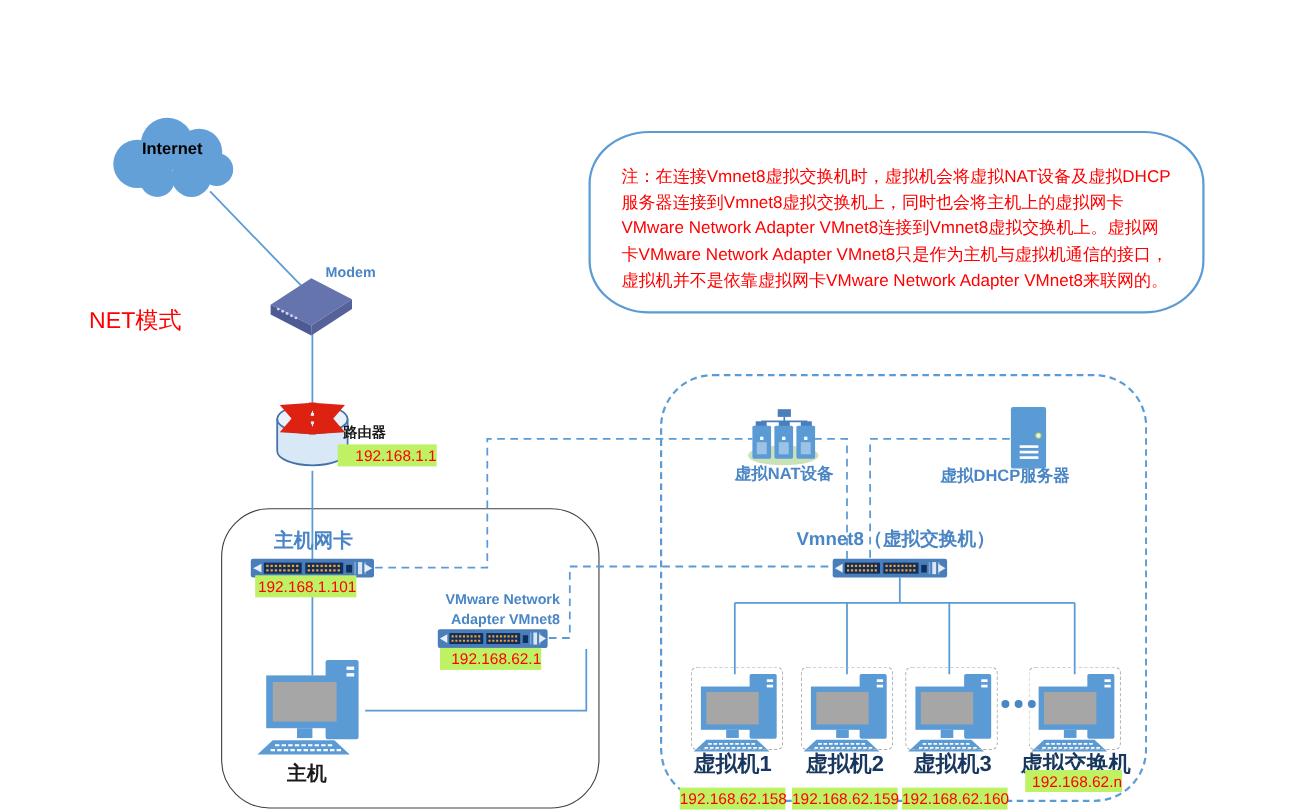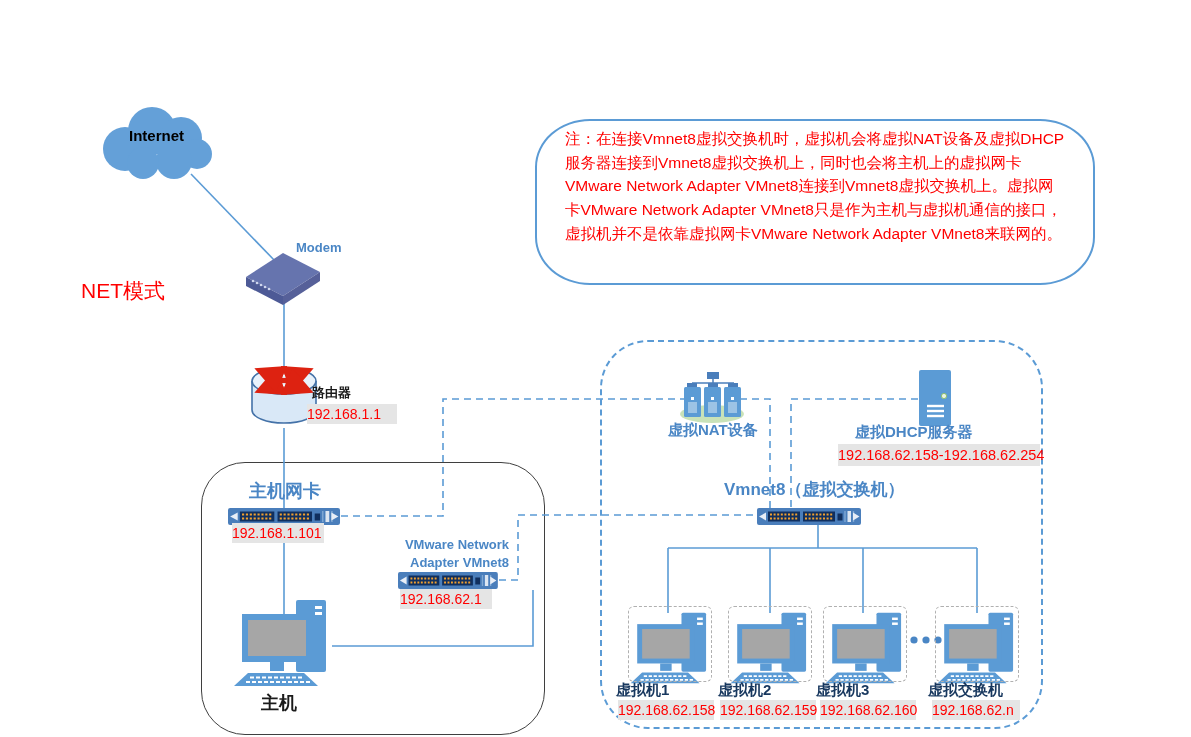--- a/index.html
+++ b/index.html
@@ -1,29 +1,29 @@
 <!DOCTYPE html>
 <html><head>
 <meta charset="utf-8">
 <style>
   html,body{margin:0;padding:0;background:#fff;}
   #canvas{position:relative;width:1191px;height:737px;background:#ffffff;overflow:hidden;
           font-family:"Liberation Sans",sans-serif;}
   .abs{position:absolute;}
   svg{display:block;}
-  .badge{position:absolute;background:#e5e5e5;color:#ff0000;font-size:14px;height:20px;
-         line-height:20px;text-align:left;white-space:nowrap;}
+  .badge{position:absolute;background:#bef264;color:#ff0000;font-size:14px;height:20px;
+         line-height:20px;text-align:right;white-space:nowrap;}
   .bluelabel{position:absolute;color:#4a86c5;font-weight:bold;white-space:nowrap;}
   .darklabel{position:absolute;color:#1a1a1a;font-weight:600;white-space:nowrap;}
-  .vmlabel{position:absolute;color:#17375e;font-weight:bold;font-size:15px;width:100px;
-           white-space:nowrap;}
-  .vmbadge{width:96px;}
+  .vmlabel{position:absolute;color:#17375e;font-weight:bold;font-size:20px;width:100px;
+           text-align:center;white-space:nowrap;}
+  .vmbadge{width:96px;margin-top:16px;}
   #note-box{position:absolute;left:535px;top:119px;width:560px;height:166px;
             border:2px solid #5b9bd5;border-radius:55px/48px;box-sizing:border-box;
-            padding:6px 26px 0 28px;}
+            padding:28px 26px 0 28px;}
   #note-text{color:#ff0000;font-size:15.5px;line-height:1.53;}
   #host-box{position:absolute;left:201px;top:462px;width:344px;height:273px;
             border:1.5px solid #3f3f3f;border-radius:44px;box-sizing:border-box;}
   #virtual-box{position:absolute;left:600px;top:340px;width:443px;height:389px;
             border:2px dashed #5b9bd5;border-radius:48px;box-sizing:border-box;}
   .vm-outline{position:absolute;width:84px;height:76px;border:1.5px dashed #b0b0b0;
             border-radius:6px;box-sizing:border-box;}
   #net-mode{position:absolute;left:33px;top:277px;color:#ff0000;font-size:21px;margin-left:48px;}
   #adapter-label{position:absolute;left:387px;top:536px;width:122px;text-align:right;
             color:#4a86c5;font-weight:bold;font-size:13px;line-height:1.4;}
@@ -180,21 +180,20 @@
   <div class="badge" style="left:307px;top:404px;width:90px">192.168.1.1</div>
 
   <div class="bluelabel" style="left:249px;top:479px;font-size:18px">主机网卡</div>
   <div class="badge" style="left:232px;top:523px;width:92px">192.168.1.101</div>
   <div id="adapter-label">VMware Network Adapter VMnet8</div>
   <div class="badge" style="left:400px;top:589px;width:92px">192.168.62.1</div>
   <div class="darklabel" style="left:261px;top:691px;font-size:18px">主机</div>
 
   <div class="bluelabel" style="left:668px;top:421px;font-size:15px">虚拟NAT设备</div>
   <div class="bluelabel" style="left:855px;top:423px;font-size:15px">虚拟DHCP服务器</div>
-  <div class="badge" style="left:838px;top:444px;width:202px;height:22px;line-height:22px;font-size:14.5px">192.168.62.158-192.168.62.254</div>
   <div class="bluelabel" style="left:724px;top:478px;font-size:17px">Vmnet8（虚拟交换机）</div>
 
   <div class="vmlabel" style="left:616px;top:681px">虚拟机1</div>
   <div class="badge vmbadge" style="left:618px;top:700px">192.168.62.158</div>
   <div class="vmlabel" style="left:718px;top:681px">虚拟机2</div>
   <div class="badge vmbadge" style="left:720px;top:700px">192.168.62.159</div>
   <div class="vmlabel" style="left:816px;top:681px">虚拟机3</div>
   <div class="badge vmbadge" style="left:820px;top:700px">192.168.62.160</div>
   <div class="vmlabel" style="left:928px;top:681px">虚拟交换机</div>
   <div class="badge" style="left:932px;top:700px;width:88px">192.168.62.n</div>

